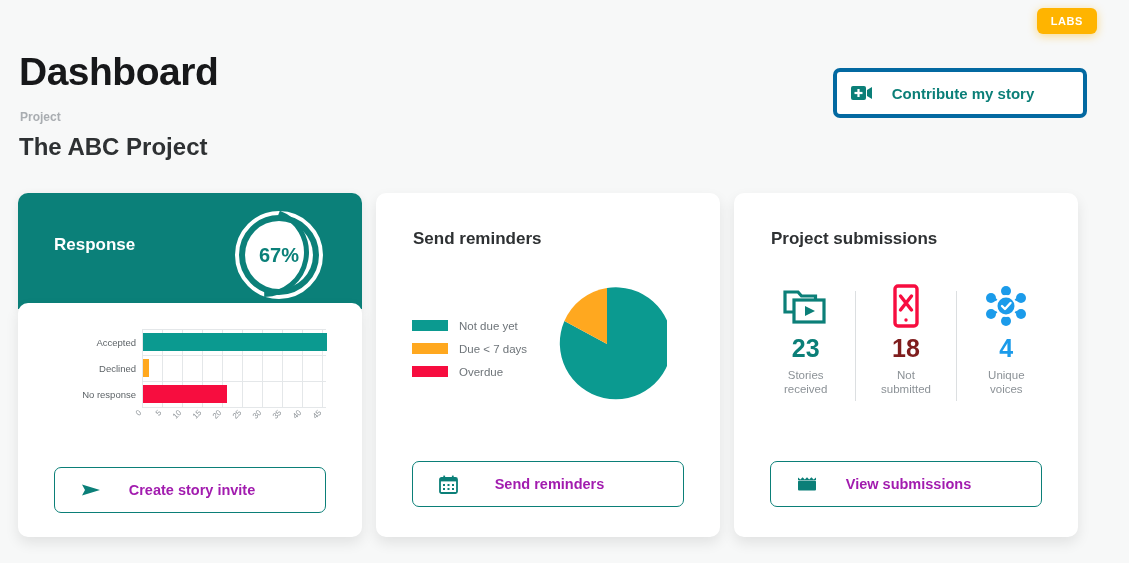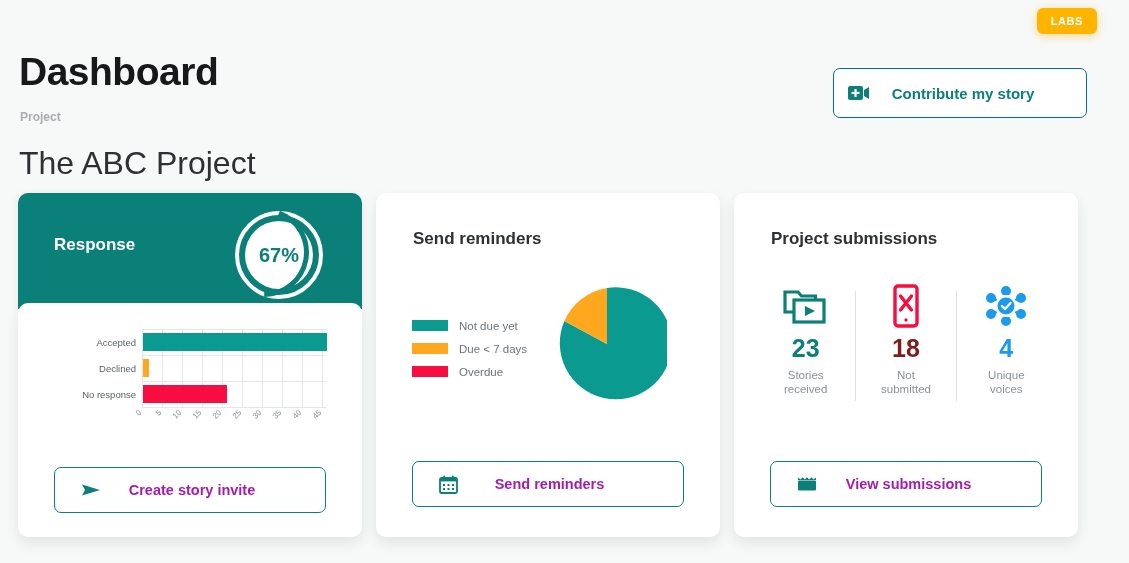--- a/index.html
+++ b/index.html
@@ -26,28 +26,28 @@
     position: absolute; left: 19px; top: 50px;
     font-size: 39px; font-weight: bold; color: #17181a;
     letter-spacing: -0.5px;
   }
   .project-label {
     position: absolute; left: 20px; top: 110px;
     font-size: 12px; font-weight: bold; color: #a9adb1;
   }
   .project-name {
     position: absolute; left: 19px; top: 133px;
-    font-size: 32px; font-weight: normal; color: #2e3133; margin-top: 12px;
+    font-size: 24px; font-weight: bold; color: #2e3133;
   }
 
   
   .contribute-btn {
     position: absolute; left: 833px; top: 68px;
     width: 254px; height: 50px;
-    background: #ffffff; border: 1px solid #0369a1;
+    background: #ffffff; border: 4px solid #0369a1;
     border-radius: 7px;
     display: flex; align-items: center;
     cursor: pointer;
   }
   .contribute-btn .icon { margin-left: 14px; display: flex; }
   .contribute-btn .label {
     flex: 1; text-align: center; margin-right: 30px;
     font-size: 15px; font-weight: bold; color: #0b7f78;
   }
 

